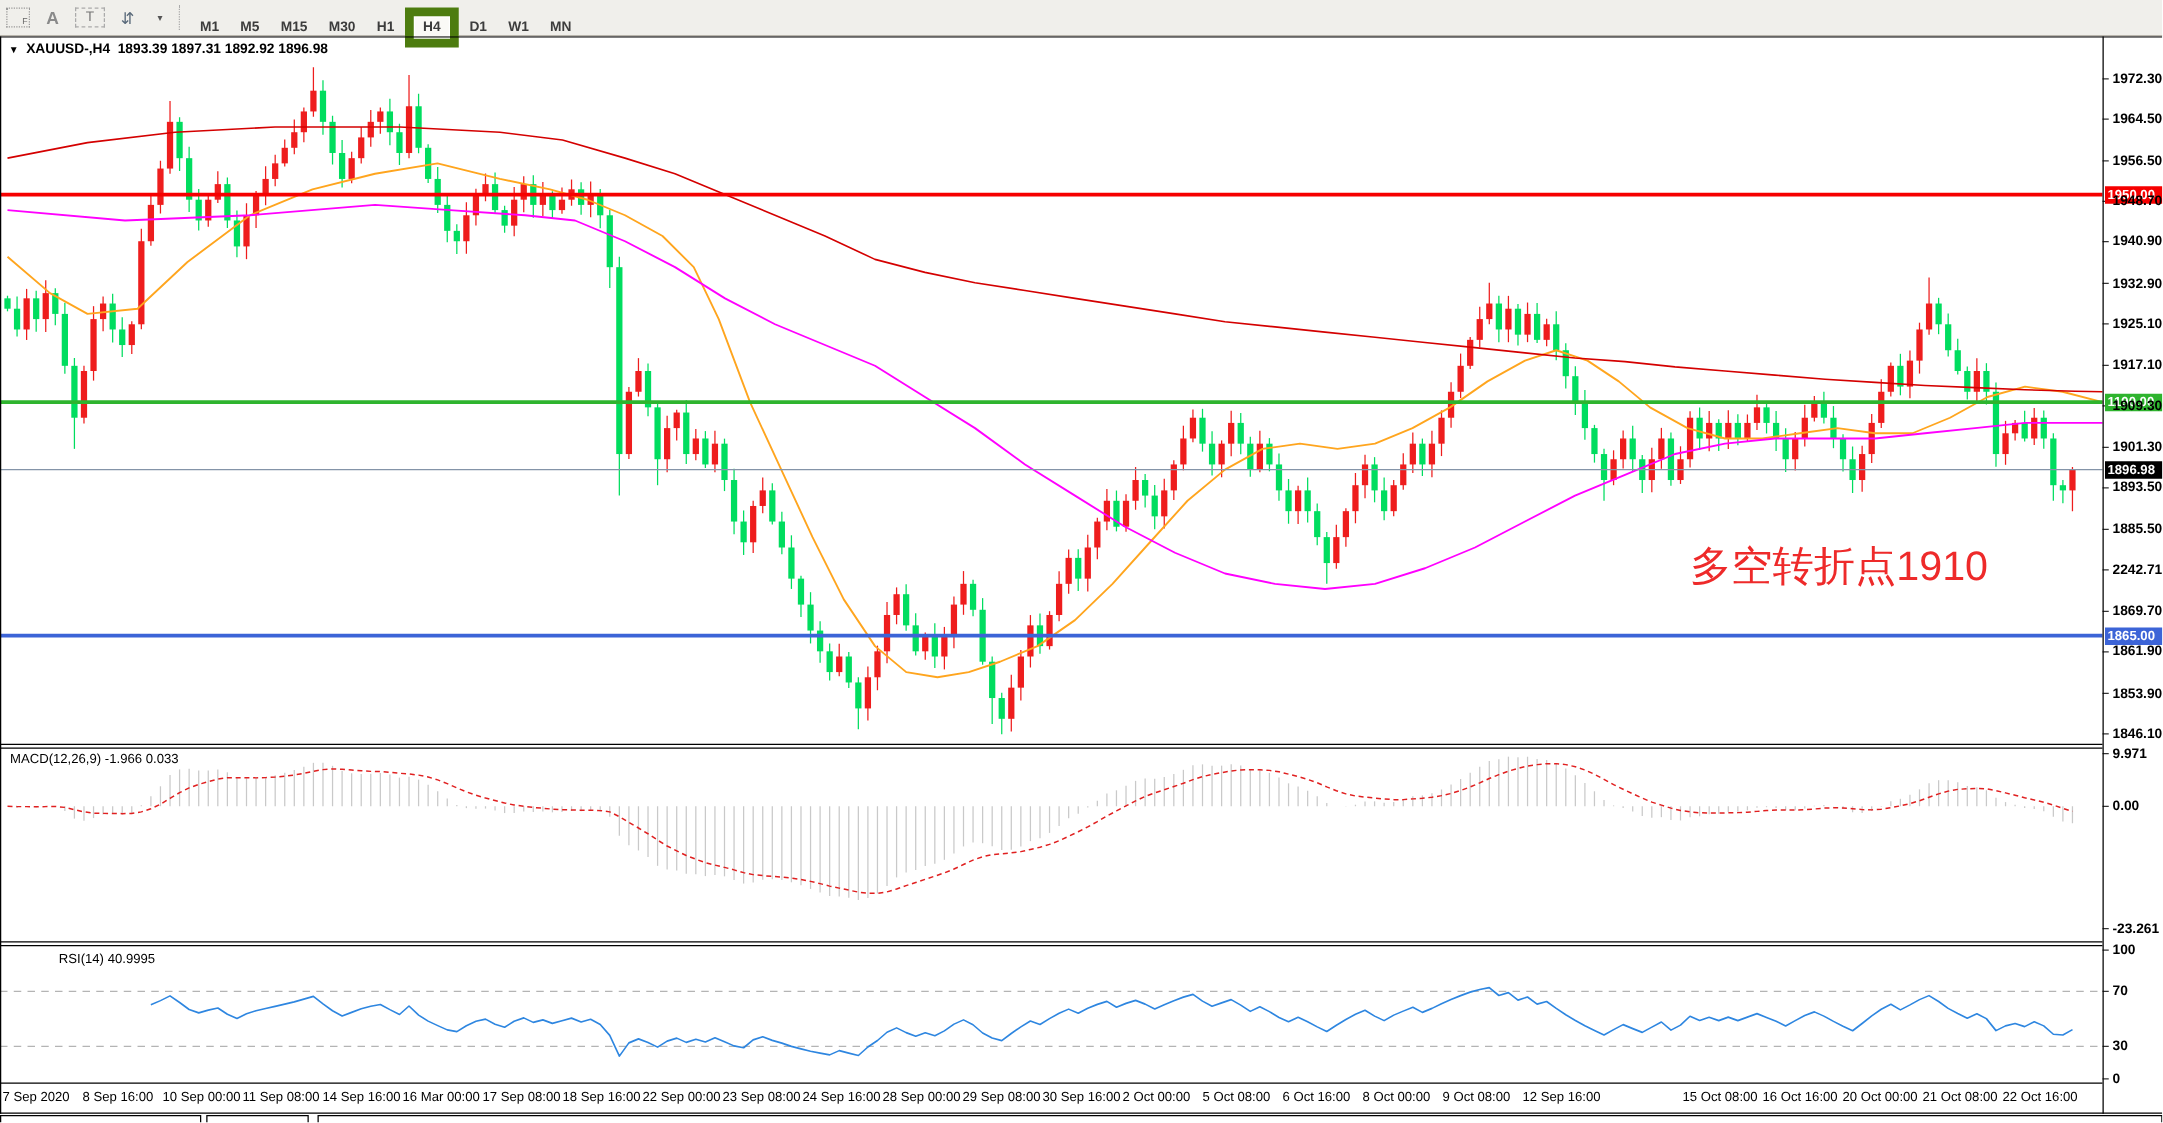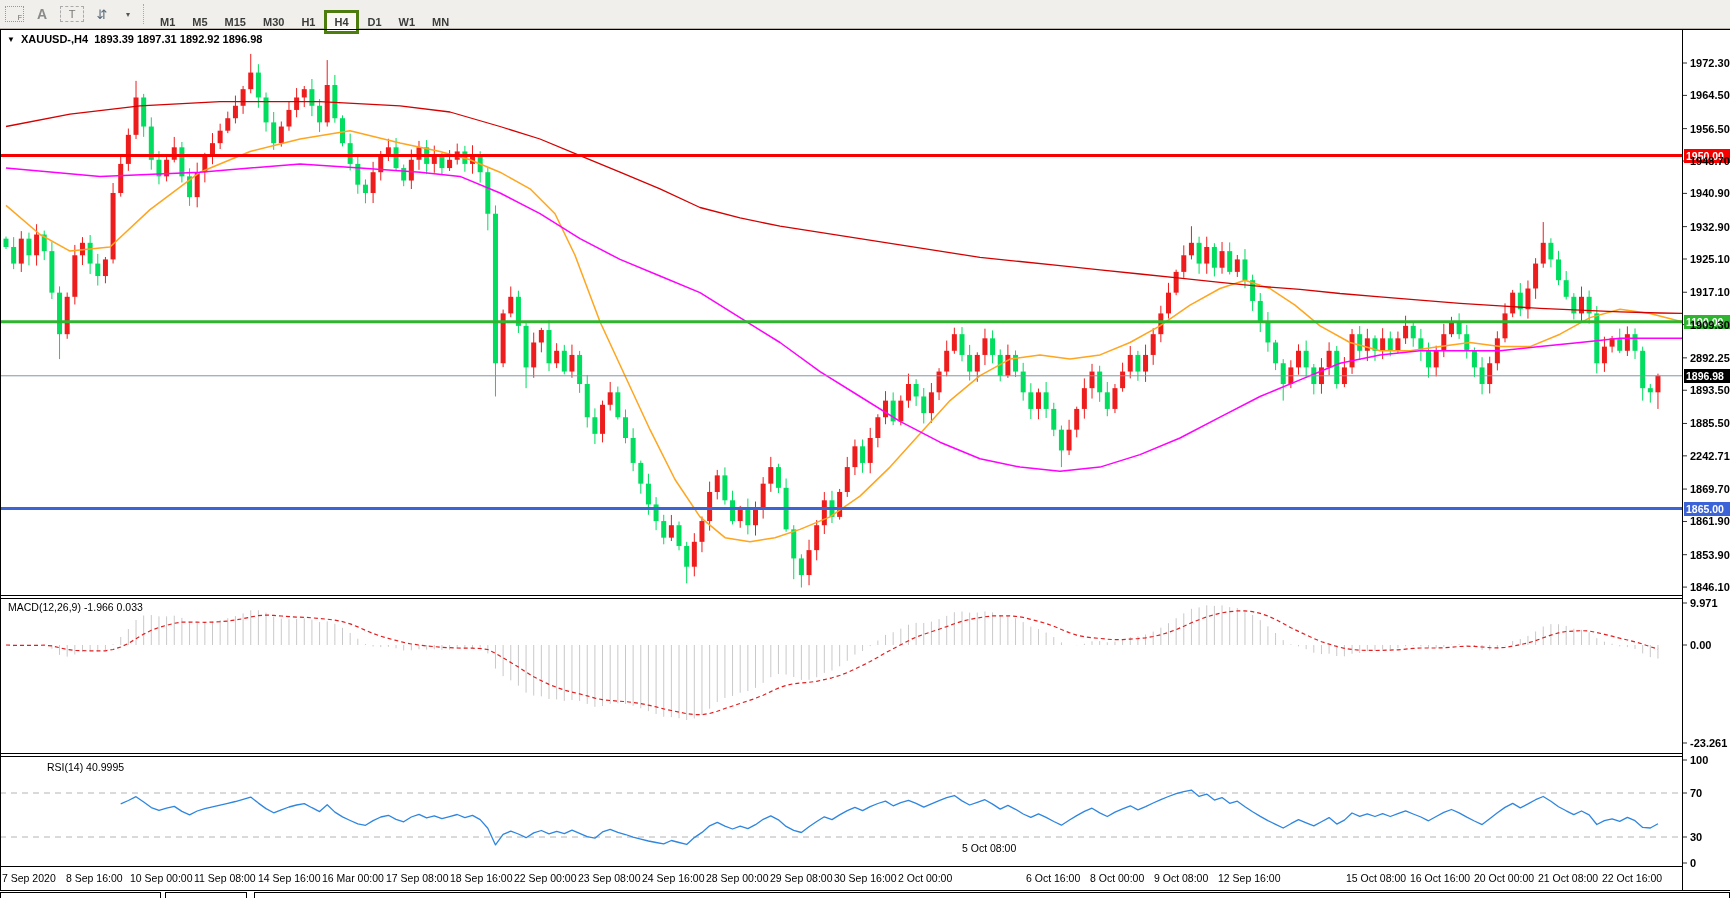--- a/index.html
+++ b/index.html
@@ -14,21 +14,21 @@
   .icon-grid-f-icon{width:19px;height:16px;border:1px dotted #999;font-size:7px;color:#666;
                     align-items:flex-end;justify-content:flex-end;padding:0 1px;box-sizing:border-box;}
   .icon-font-icon{font-size:14px;font-weight:700;color:#8a8a8a;}
   .icon-text-label-icon{border:1px dashed #aaa;font-size:11px;color:#777;padding:0 3px;height:14px;}
   .icon-arrows-icon{font-size:13px;color:#5a6a7a;}
   .icon-caret-icon{font-size:8px;color:#555;}
   .tb-sep{width:1px;height:20px;border-left:1px dotted #aaa;margin:0 7px;}
   #tf-group{display:flex;align-items:center;gap:1px;margin-top:16px;}
   .tfbtn{padding:2px 7px;font-size:11px;font-weight:700;color:#3c3c3c;border:1px solid transparent;
          background:transparent;cursor:default;line-height:14px;}
-  .tfbtn.active{background:#faf9f6;border:3px solid #4d7c0f;box-shadow:inset 0 0 0 1px #fff;}
+  .tfbtn.active{background:#faf9f6;border:7px solid #4d7c0f;box-shadow:inset 0 0 0 1px #fff;}
   
   #chart-root{position:absolute;left:0;top:29px;width:1730px;height:869px;}
   #plot-svg{position:absolute;left:0;top:0;}
   #symbol-line{position:absolute;left:7px;top:4px;font-size:11px;font-weight:700;color:#000;
                display:flex;align-items:center;gap:6px;white-space:nowrap;}
   #collapse-arrow{font-size:8px;color:#000;}
   .panel-label{position:absolute;left:8px;font-size:10.5px;color:#000;white-space:nowrap;}
   .tick-label{position:absolute;left:1690px;font-size:11px;font-weight:700;color:#000;
               white-space:nowrap;line-height:14px;}
   .scale-label{position:absolute;left:1690px;font-size:11px;font-weight:700;color:#000;
@@ -774,37 +774,38 @@
 
     <div class="panel-label" id="macd-label" style="top:572px;">
       <span>MACD(12,26,9)</span>
       <span>-1.966 0.033</span>
     </div>
     <div class="panel-label" id="rsi-label" style="top:732px;padding-left:39px;">
       <span>RSI(14)</span>
       <span>40.9995</span>
     </div>
 
+    <div id="annotation" style="color: rgb(238, 42, 42);">多空转折点1910</div>
 
     <div id="price-axis" style="position:absolute;left:1682px;top:0;width:48px;height:840px;"></div>
     <div id="time-axis" style="position:absolute;left:0;top:840px;width:1682px;height:22px;"></div>
   <div class="hline-label" style="left: 1684px; top: 119.607px; background: rgb(246, 0, 0);">1950.00</div>
       <div class="hline-label" style="left: 1684px; top: 285.719px; background: rgb(46, 180, 46);">1190.00</div>
       <div class="hline-label" style="left: 1684px; top: 472.595px; background: rgb(60, 100, 215);">1865.00</div>
       <div class="hline-label" style="left: 1684px; top: 339.789px; background: rgb(0, 0, 0);">1896.98</div>
       <div class="tick-label" style="left: 1690px; top: 27px;">1972.30</div>
       <div class="tick-label" style="left: 1690px; top: 59.3918px;">1964.50</div>
       <div class="tick-label" style="left: 1690px; top: 92.6142px;">1956.50</div>
       <div class="tick-label" style="left: 1690px; top: 125.006px;">1948.70</div>
       <div class="tick-label" style="left: 1690px; top: 157.398px;">1940.90</div>
       <div class="tick-label" style="left: 1690px; top: 190.62px;">1932.90</div>
       <div class="tick-label" style="left: 1690px; top: 223.012px;">1925.10</div>
       <div class="tick-label" style="left: 1690px; top: 256.235px;">1917.10</div>
       <div class="tick-label" style="left: 1690px; top: 288.626px;">1909.30</div>
-      <div class="tick-label" style="left: 1690px; top: 321.849px;">2892.25</div>
+      <div class="tick-label" style="left: 1690px; top: 321.849px;">1901.30</div>
       <div class="tick-label" style="left: 1690px; top: 354.241px;">1893.50</div>
       <div class="tick-label" style="left: 1690px; top: 387.463px;">1885.50</div>
       <div class="tick-label" style="left: 1690px; top: 419.855px;">2242.71</div>
       <div class="tick-label" style="left: 1690px; top: 453.077px;">1869.70</div>
       <div class="tick-label" style="left: 1690px; top: 485.469px;">1861.90</div>
       <div class="tick-label" style="left: 1690px; top: 518.692px;">1853.90</div>
       <div class="tick-label" style="left: 1690px; top: 551.083px;">1846.10</div>
       <div class="scale-label" style="left: 1690px; top: 566.992px;">9.971</div>
       <div class="scale-label" style="left: 1690px; top: 609px;">0.00</div>
       <div class="scale-label" style="left: 1690px; top: 706.999px;">-23.261</div>
@@ -820,21 +821,21 @@
       <div class="date-label" style="left: 322px; top: 843px;">16 Mar 00:00</div>
       <div class="date-label" style="left: 386px; top: 843px;">17 Sep 08:00</div>
       <div class="date-label" style="left: 450px; top: 843px; text-align: center;">18 Sep 16:00</div>
       <div class="date-label" style="left: 514px; top: 843px;">22 Sep 00:00</div>
       <div class="date-label" style="left: 578px; top: 843px;">23 Sep 08:00</div>
       <div class="date-label" style="left: 642px; top: 843px;">24 Sep 16:00</div>
       <div class="date-label" style="left: 706px; top: 843px;">28 Sep 00:00</div>
       <div class="date-label" style="left: 770px; top: 843px;">29 Sep 08:00</div>
       <div class="date-label" style="left: 834px; top: 843px;">30 Sep 16:00</div>
       <div class="date-label" style="left: 898px; top: 843px;">2 Oct 00:00</div>
-      <div class="date-label" style="left: 962px; top: 813px; text-align: right;">5 Oct 08:00</div>
+      <div class="date-label" style="left: 962px; top: 843px; text-align: right;">5 Oct 08:00</div>
       <div class="date-label" style="left: 1026px; top: 843px;">6 Oct 16:00</div>
       <div class="date-label" style="left: 1090px; top: 843px;">8 Oct 00:00</div>
       <div class="date-label" style="left: 1154px; top: 843px;">9 Oct 08:00</div>
       <div class="date-label" style="left: 1218px; top: 843px;">12 Sep 16:00</div>
       <div class="date-label" style="left: 1282px; top: 874px;">14 Oct 00:00</div>
       <div class="date-label" style="left: 1346px; top: 843px;">15 Oct 08:00</div>
       <div class="date-label" style="left: 1410px; top: 843px;">16 Oct 16:00</div>
       <div class="date-label" style="left: 1474px; top: 843px;">20 Oct 00:00</div>
       <div class="date-label" style="left: 1538px; top: 843px;">21 Oct 08:00</div>
       <div class="date-label" style="left: 1602px; top: 843px;">22 Oct 16:00</div>

